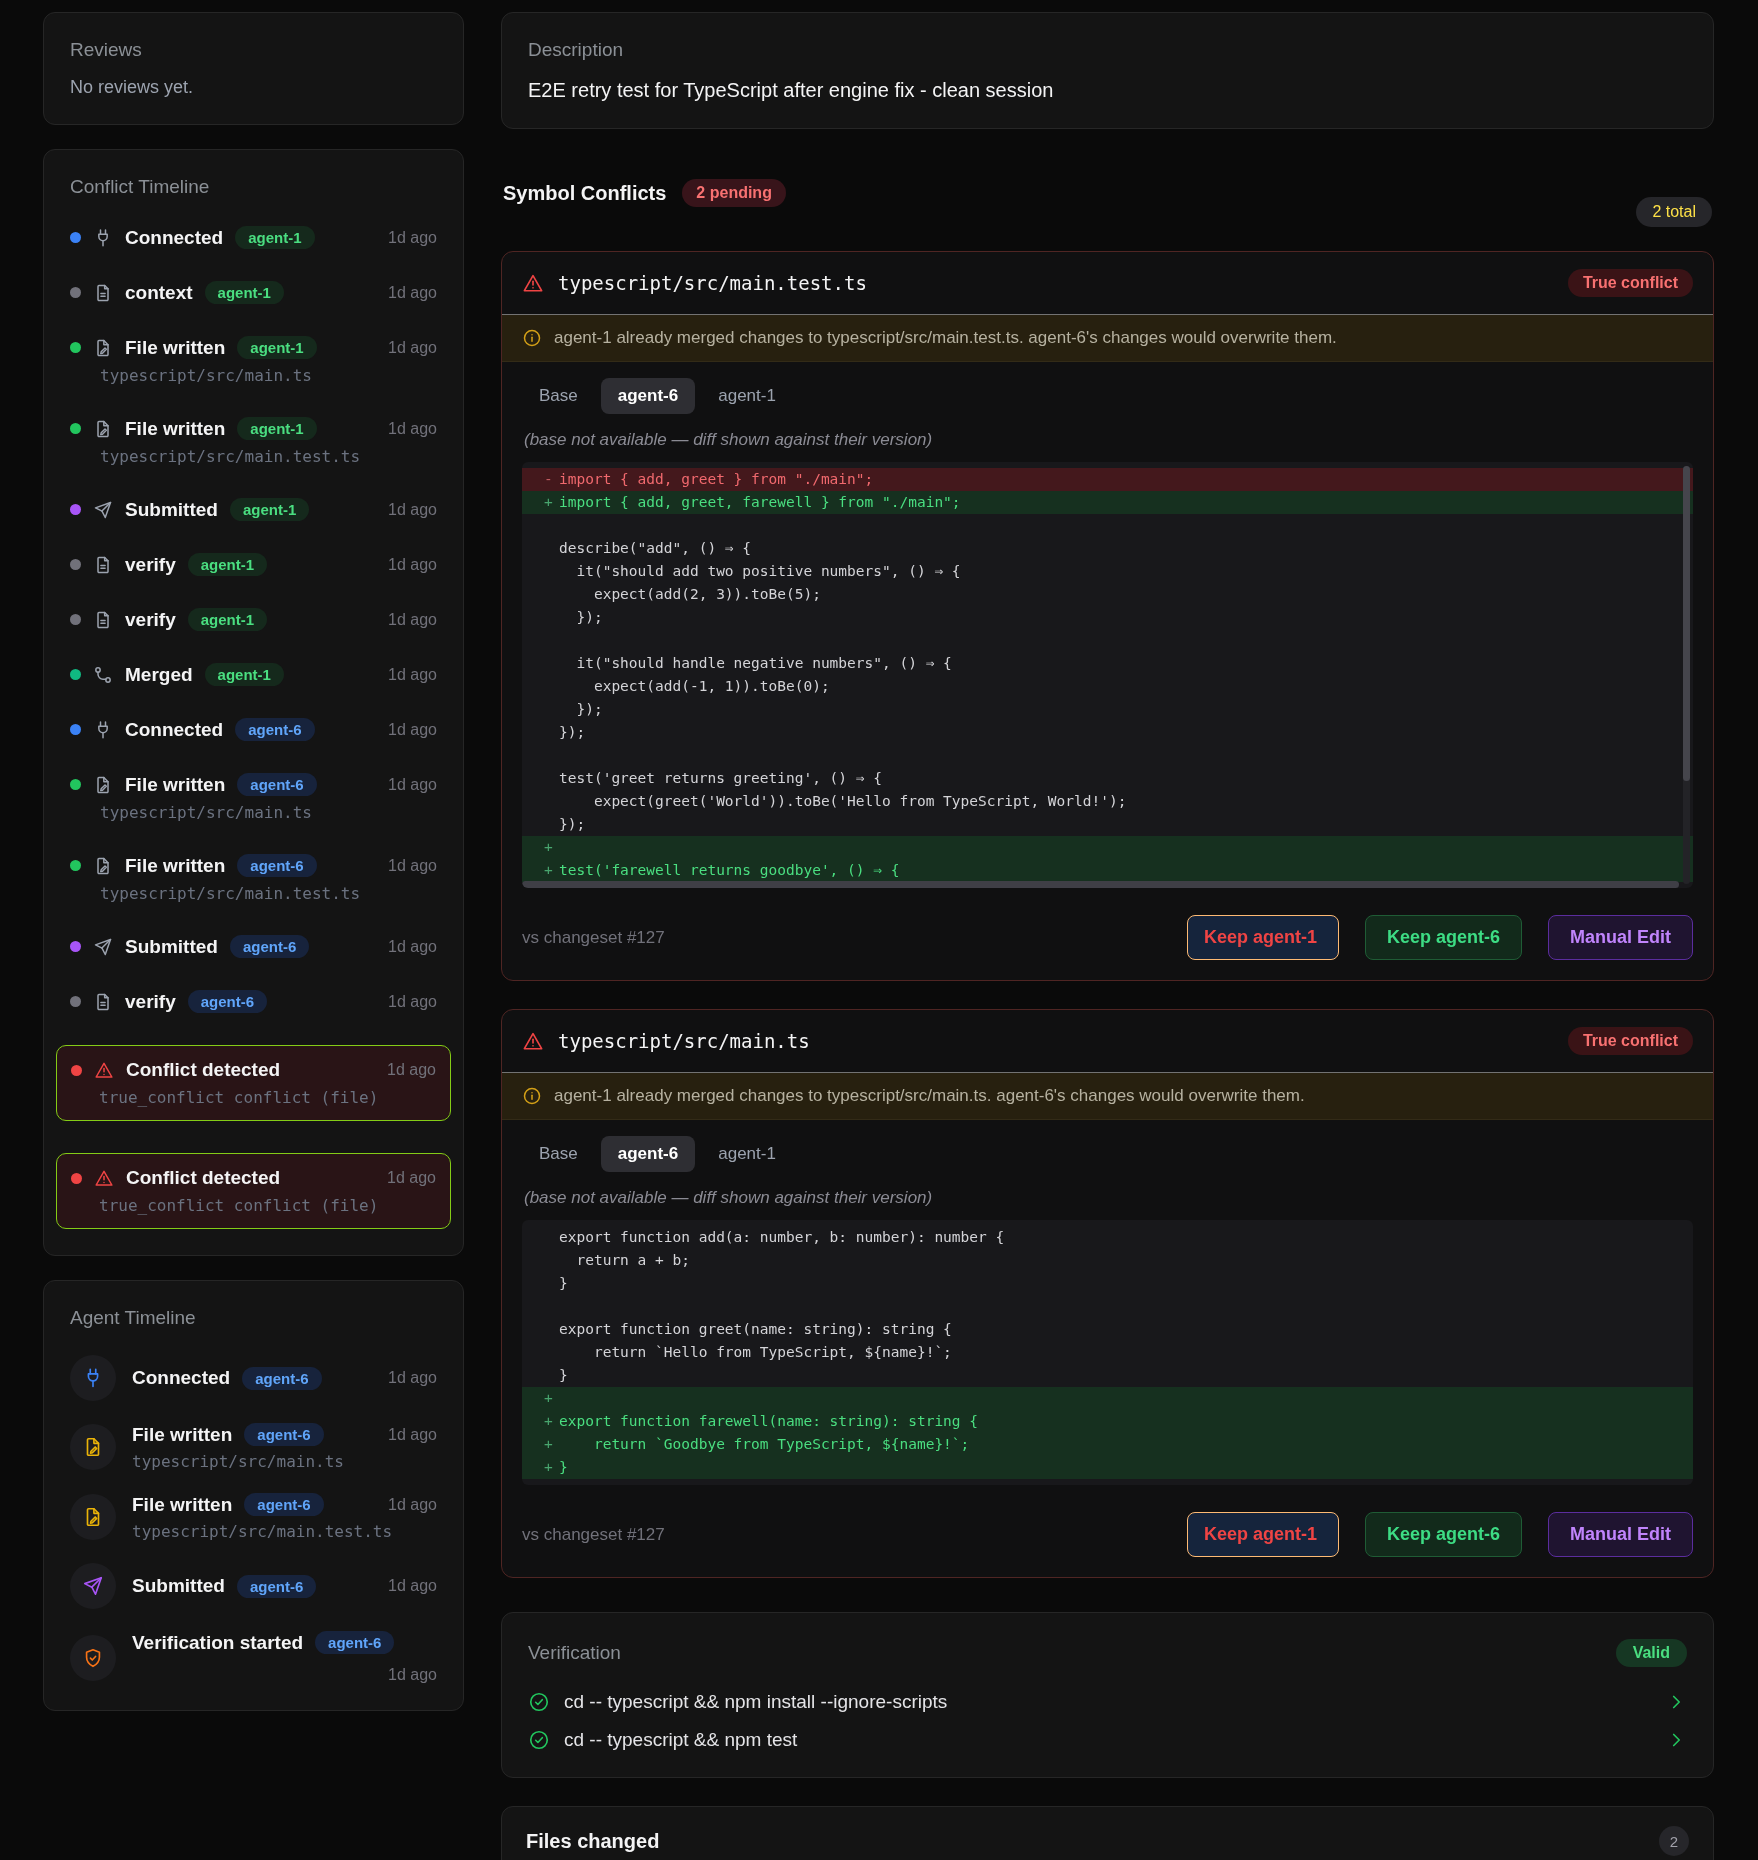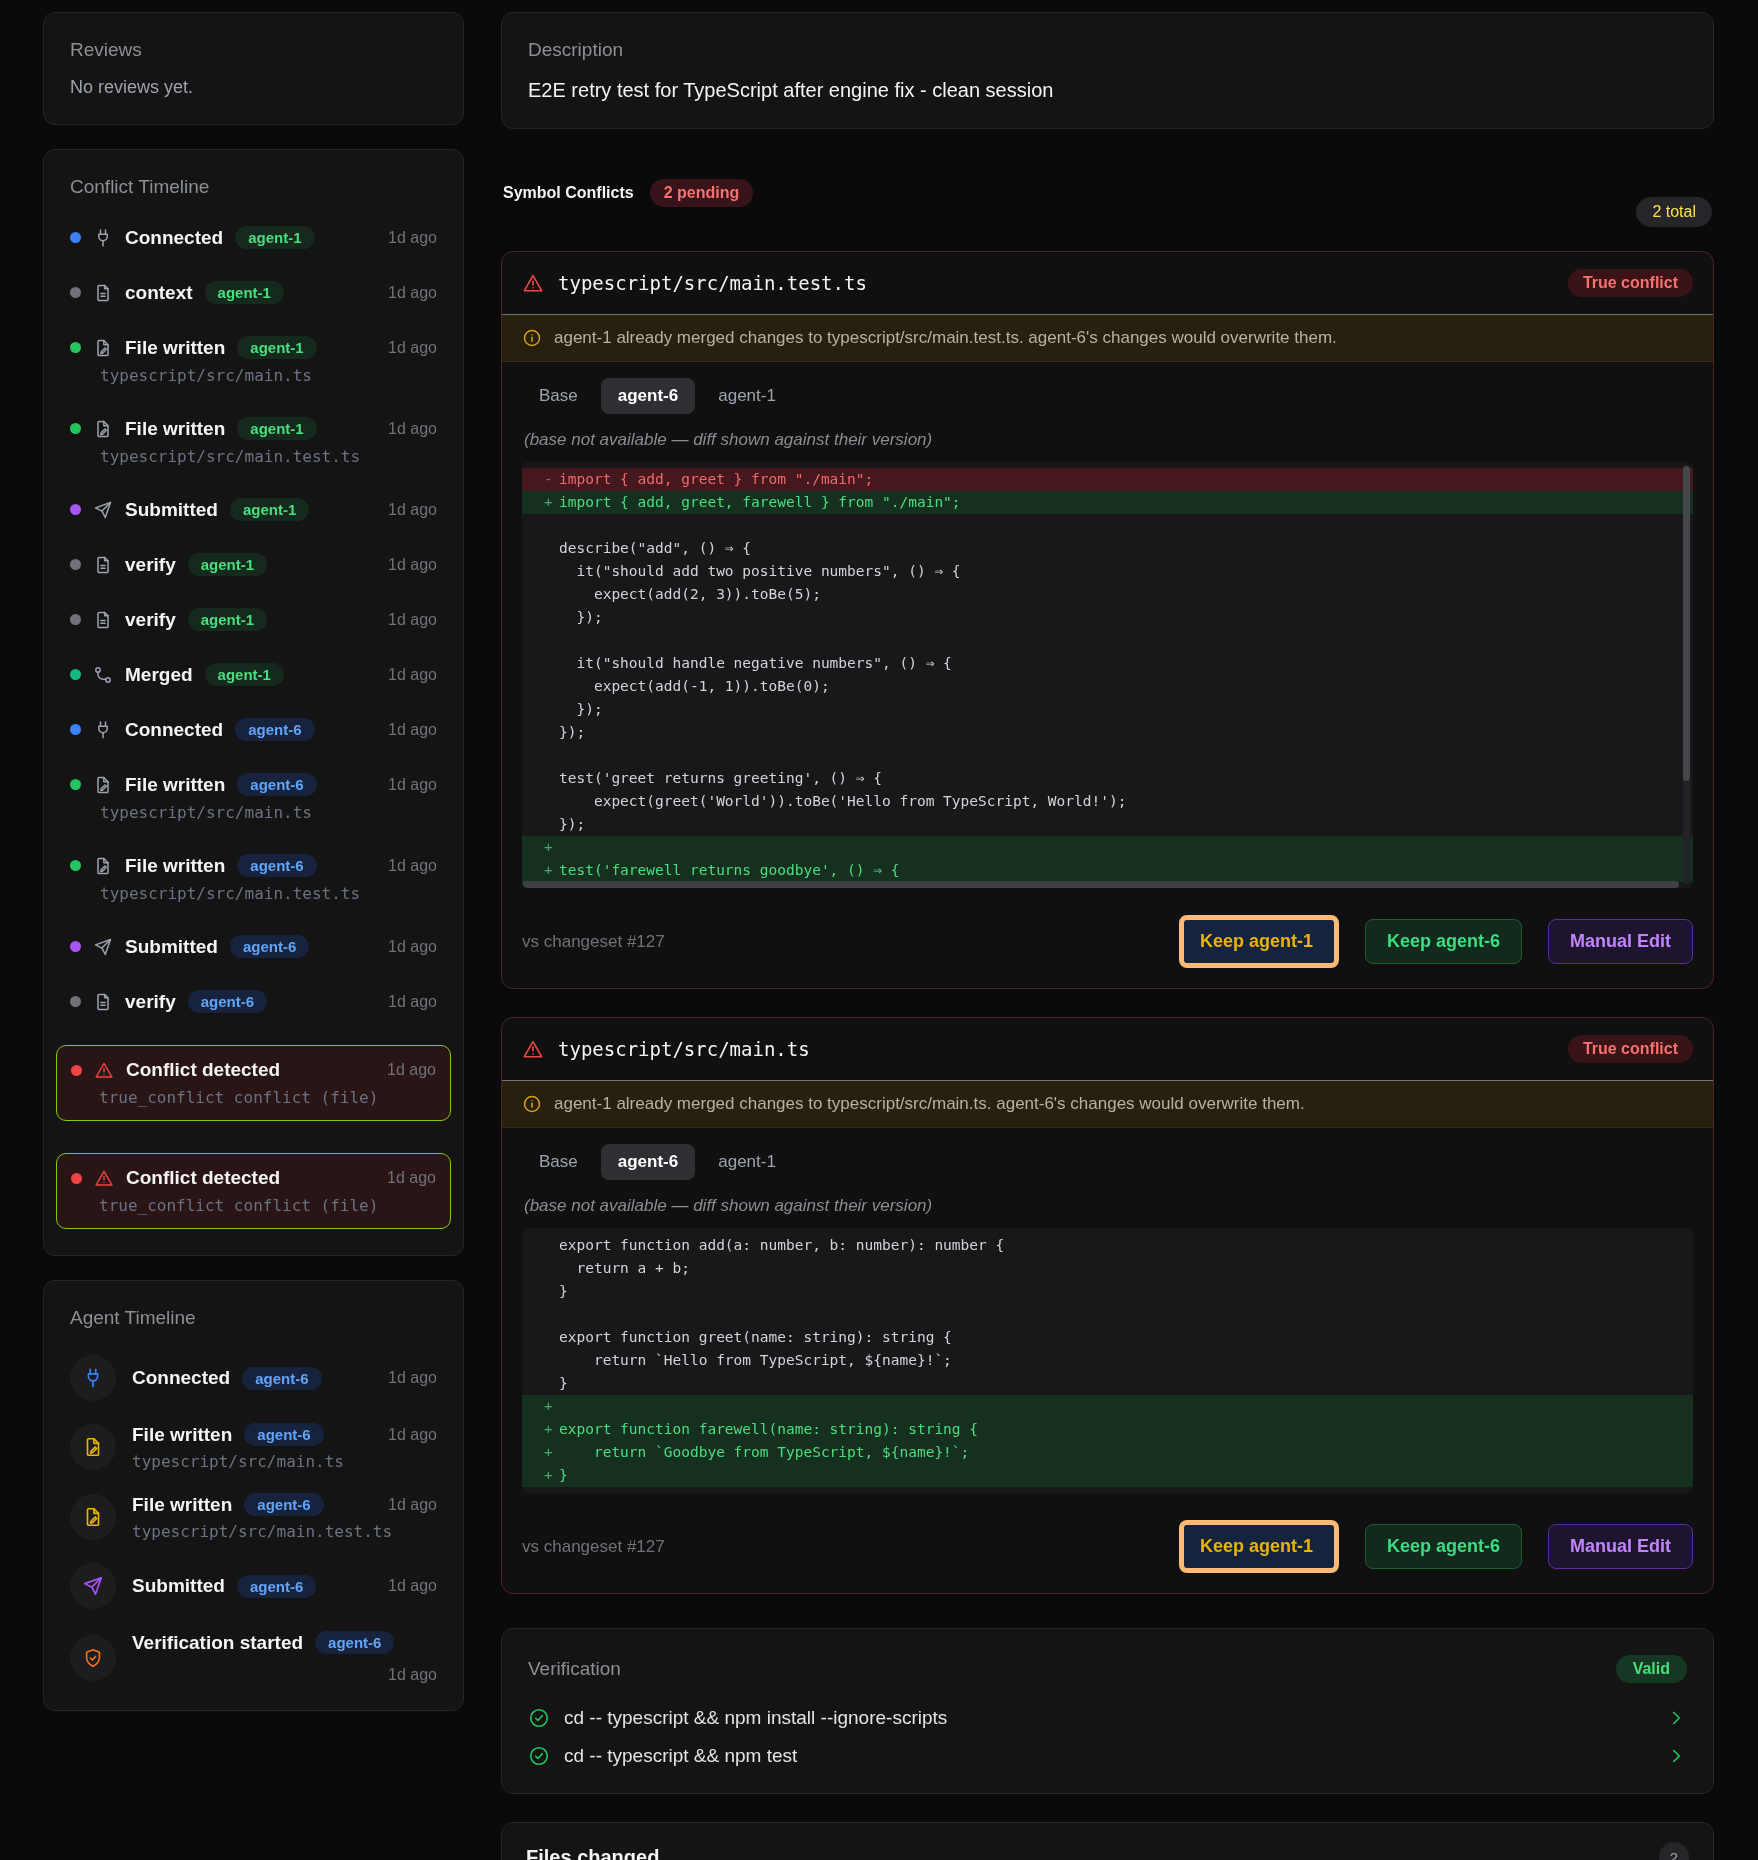--- a/index.html
+++ b/index.html
@@ -44,21 +44,21 @@
   .at-icon.blue{color:#3b82f6}.at-icon.yellow{color:#eab308}.at-icon.purple{color:#a855f7}.at-icon.orange{color:#f97316}
   .at-main { flex:1; min-width:0; display:flex; align-items:center; gap:12px; flex-wrap:wrap; }
   .at-label { color:#f4f4f5; font-size:19px; font-weight:600; }
   .at-body { flex:1; min-width:0; }
   .at-sub { font-family:"DejaVu Sans Mono", monospace; color:#6b7280; font-size:16px; margin-top:6px; }
 
   
   .desc-text { color:#f4f4f5; font-size:20px; margin-top:18px; }
 
   .sc-header { display:flex; align-items:center; gap:16px; margin:30px 2px 24px; }
-  .sc-title { color:#f4f4f5; font-size:16px; font-weight:700; }
+  .sc-title { color:#f4f4f5; font-size:20px; font-weight:700; }
   .pill { border-radius:999px; white-space:nowrap; }
   .pill.pending { background:#38141a; color:#f87171; font-size:16px; font-weight:600; padding:5px 14px;text-align:center; }
   .pill.total { background:#26262a; color:#fde047; font-size:16px; padding:6px 16px; margin-left:auto;margin-top:38px; }
 
   .conflict-card { background:#101011; border:1px solid #4f2523; border-radius:12px; overflow:hidden; margin-bottom:28px; }
   .cc-head { display:flex; align-items:center; gap:14px; padding:17px 20px; }
   .cc-warn { color:#ef4444; }
   .cc-warn svg { width:22px; height:22px; }
   .cc-file { font-family:"DejaVu Sans Mono", monospace; color:#f4f4f5; font-size:19px; }
   .pill.true-conflict { margin-left:auto; background:#3a1316; color:#f87171; font-size:16px; font-weight:600; padding:5px 15px; }
@@ -81,21 +81,21 @@
   .cl.del { background:#44181c; color:#f1696e; }
   .cl.del .g { color:#c25b60; }
   .cl.add { background:#16301f; color:#4ade80; }
   .cl.add .g { color:#48a56e; }
   .vtrack { position:absolute; top:4px; right:3px; width:7px; bottom:4px; background:#232327; border-radius:4px; }
   .vthumb { position:absolute; top:1%; right:3px; width:7px; height:74%; background:#45454c; border-radius:4px; }
   .htrack { position:absolute; left:0; right:14px; bottom:0; height:7px; background:#3f3f46; border-radius:4px; }
   .cc-foot { display:flex; align-items:center; gap:26px; padding:17px 20px 20px; }
   .cc-vs { color:#71717a; font-size:17px; margin-right:auto; }
   .btn { font-family:inherit; font-size:18px; font-weight:600; padding:11px 21px; border-radius:8px; cursor:pointer; }
-  .btn.blue   { background:#15243c; border:5px solid #fdba74; color:#eab308;padding-left:16px; }
+  .btn.blue   { background:#15243c; border:1px solid #fdba74; color:#ef4444;padding-left:16px; }
   .btn.green  { background:#122a1b; border:1px solid #1f5c35; color:#3ddc84; }
   .btn.purple { background:#1f1430; border:1px solid #5b2d9e; color:#c084fc; }
 
   .verif-panel { margin-top:6px; }
   .verif-head { display:flex; align-items:center;justify-content:flex-end; }
   .pill.valid { margin-left:auto; background:#163723; color:#4ade80; font-size:16px; font-weight:600; padding:5px 17px; }
   .verif-list { margin-top:24px; display:flex; flex-direction:column; gap:16px; }
   .verif-row { display:flex; align-items:center; gap:14px; }
   .verif-row .icon { color:#22c55e; flex:none; }
   .verif-row .icon svg { width:22px; height:22px; }

